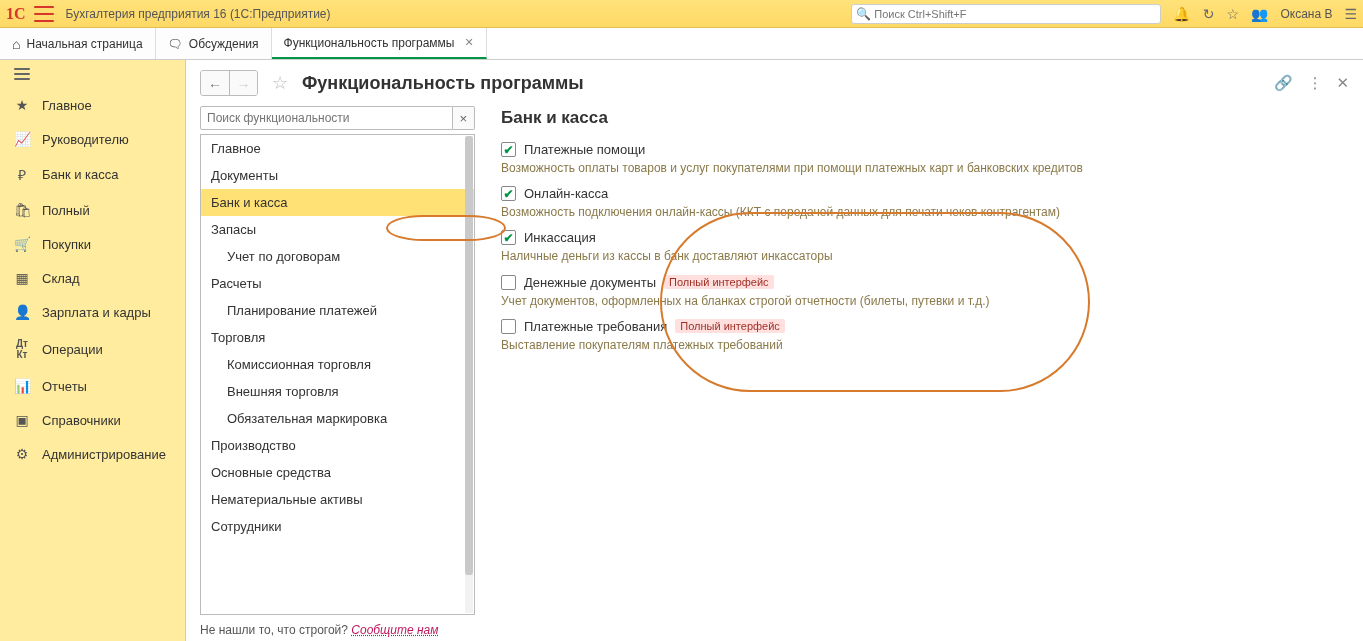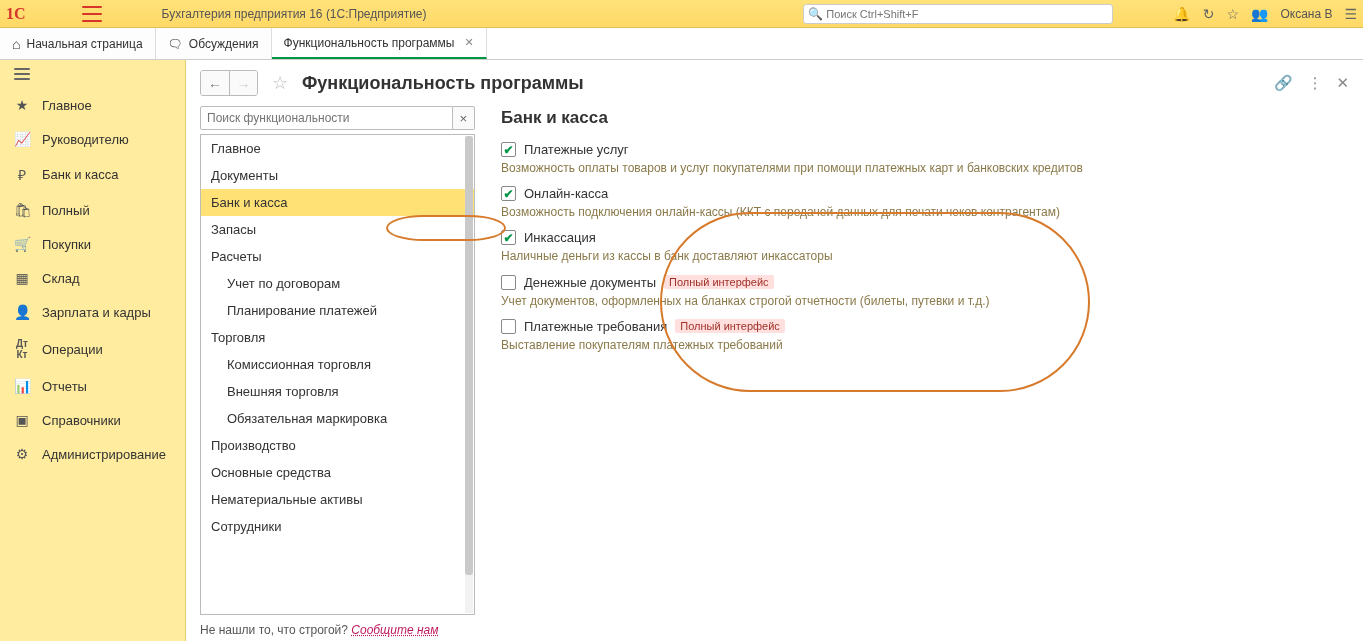--- a/index.html
+++ b/index.html
@@ -1,19 +1,19 @@
 <!DOCTYPE html>
 <html><head>
 <meta charset="utf-8">
 <style>
   * { box-sizing: border-box; margin: 0; padding: 0; }
   body { font-family: Arial, sans-serif; font-size: 13px; color: #333; background: #fff; width: 1363px; height: 641px; overflow: hidden; }
   
   
-  .titlebar { height: 28px; background: linear-gradient(#ffe27a, #ffd966); display: flex; align-items: center; padding: 0 6px; border-bottom: 1px solid #e0c050; gap: 48px; }
+  .titlebar { height: 28px; background: linear-gradient(#ffe27a, #ffd966); display: flex; align-items: center; padding: 0 6px; border-bottom: 1px solid #e0c050; }
   .titlebar .logo { color: #d7342b; font-weight: bold; font-size: 16px; margin-right: 8px; font-family: 'Times New Roman', serif; }
   .titlebar .menu-icon { width: 20px; height: 16px; display: flex; flex-direction: column; justify-content: space-between; margin-right: 12px; cursor: pointer; }
   .titlebar .menu-icon span { height: 2px; background: #d7342b; border-radius: 1px; }
   .titlebar .app-title { flex: 0 0 auto; color: #555; font-size: 12px; }
   .titlebar .search-wrap { margin-left: auto; }
   .titlebar .search { width: 310px; height: 20px; border: 1px solid #ccc; border-radius: 3px; padding: 0 6px 0 22px; background: #fff; font-size: 11px; color: #999; }
   .search-wrap { position: relative; }
   .search-wrap .s-icon { position: absolute; left: 5px; top: 3px; color: #999; font-size: 12px; }
   .titlebar .right-icons { display: flex; align-items: center; gap: 12px; margin-left: 12px; color: #666; }
   .titlebar .right-icons > * { cursor: pointer; }
@@ -199,22 +199,22 @@
           <button>×</button>
         </div>
         <div class="tree-list" id="tree-list">
           <div class="scroll-vis">
               <div class="scroll-thumb"></div>
             </div>
         <div class="tree-item">Главное</div>
             <div class="tree-item">Документы</div>
             <div class="tree-item active">Банк и касса</div>
             <div class="tree-item">Запасы</div>
+            <div class="tree-item sub">Учет по договорам</div>
             <div class="tree-item">Расчеты</div>
-            <div class="tree-item sub">Учет по договорам</div>
             <div class="tree-item sub">Планирование платежей</div>
             <div class="tree-item">Торговля</div>
             <div class="tree-item sub">Комиссионная торговля</div>
             <div class="tree-item sub">Внешняя торговля</div>
             <div class="tree-item sub">Обязательная маркировка</div>
             <div class="tree-item">Производство</div>
             <div class="tree-item">Основные средства</div>
             <div class="tree-item">Нематериальные активы</div>
             <div class="tree-item">Сотрудники</div>
           </div>
@@ -222,21 +222,21 @@
           <span>Не нашли то, что строгой?  </span>
           <a>Сообщите нам</a>
         </div>
       </div>
 
       <div class="settings-panel" id="settings-panel">
         <div class="section-title">Банк и касса</div>
           <div class="setting">
             <div class="row">
               <span class="chk checked"></span>
-              <span>Платежные услуг</span>
+              <span>Платежные помощи</span>
             </div>
             <div class="desc">Возможность оплаты товаров и услуг покупателями при помощи платежных карт и банковских кредитов</div>
           </div>
           <div class="setting">
             <div class="row">
               <span class="chk checked"></span>
               <span>Онлайн-касса</span>
             </div>
             <div class="desc">Возможность подключения онлайн-кассы (ККТ с передачей данных для печати чеков контрагентам)</div>
           </div>

